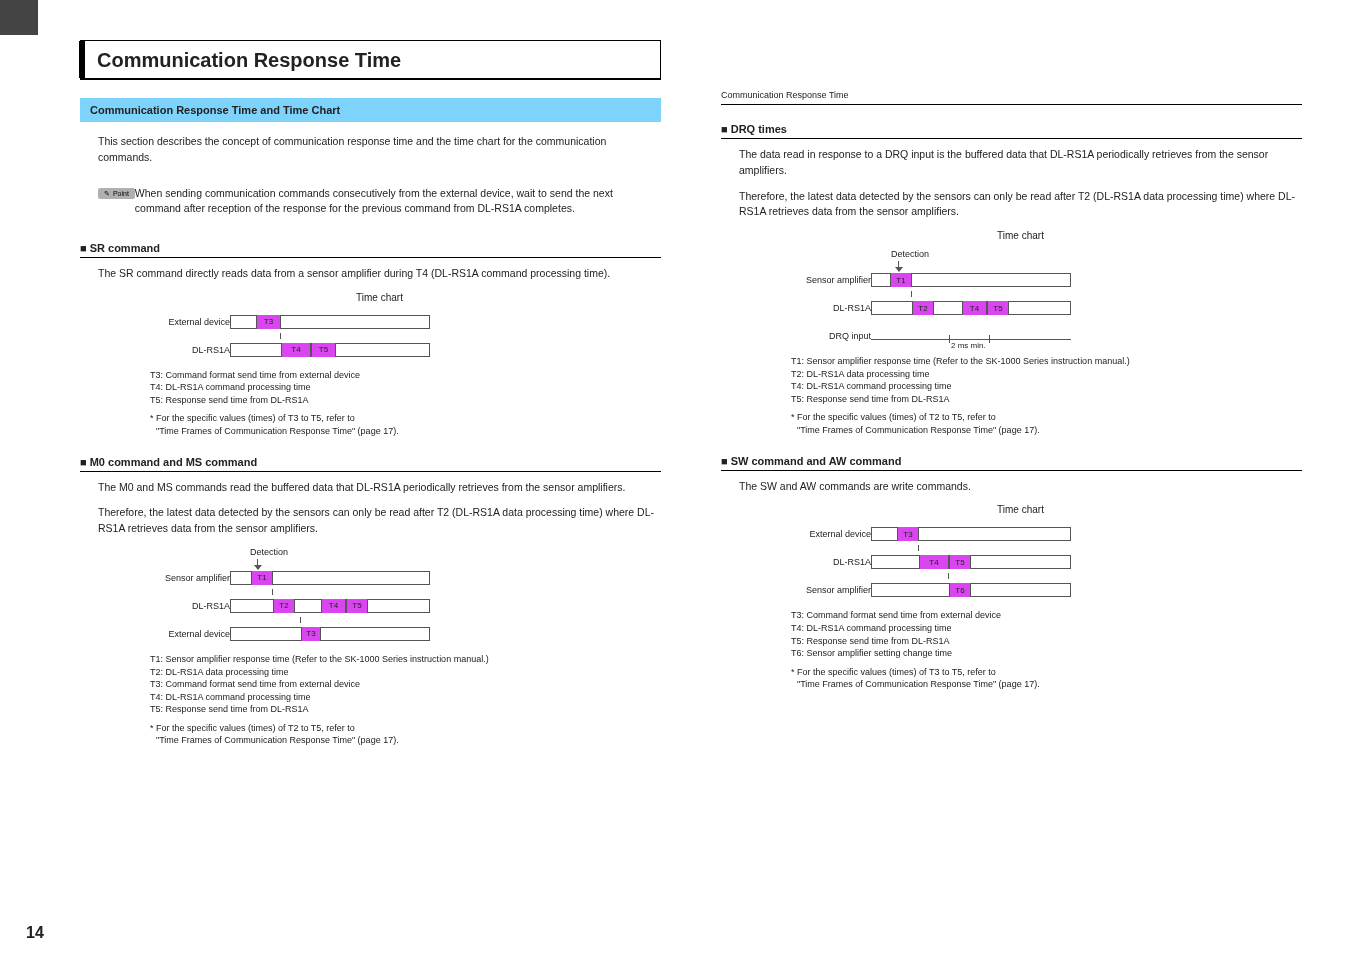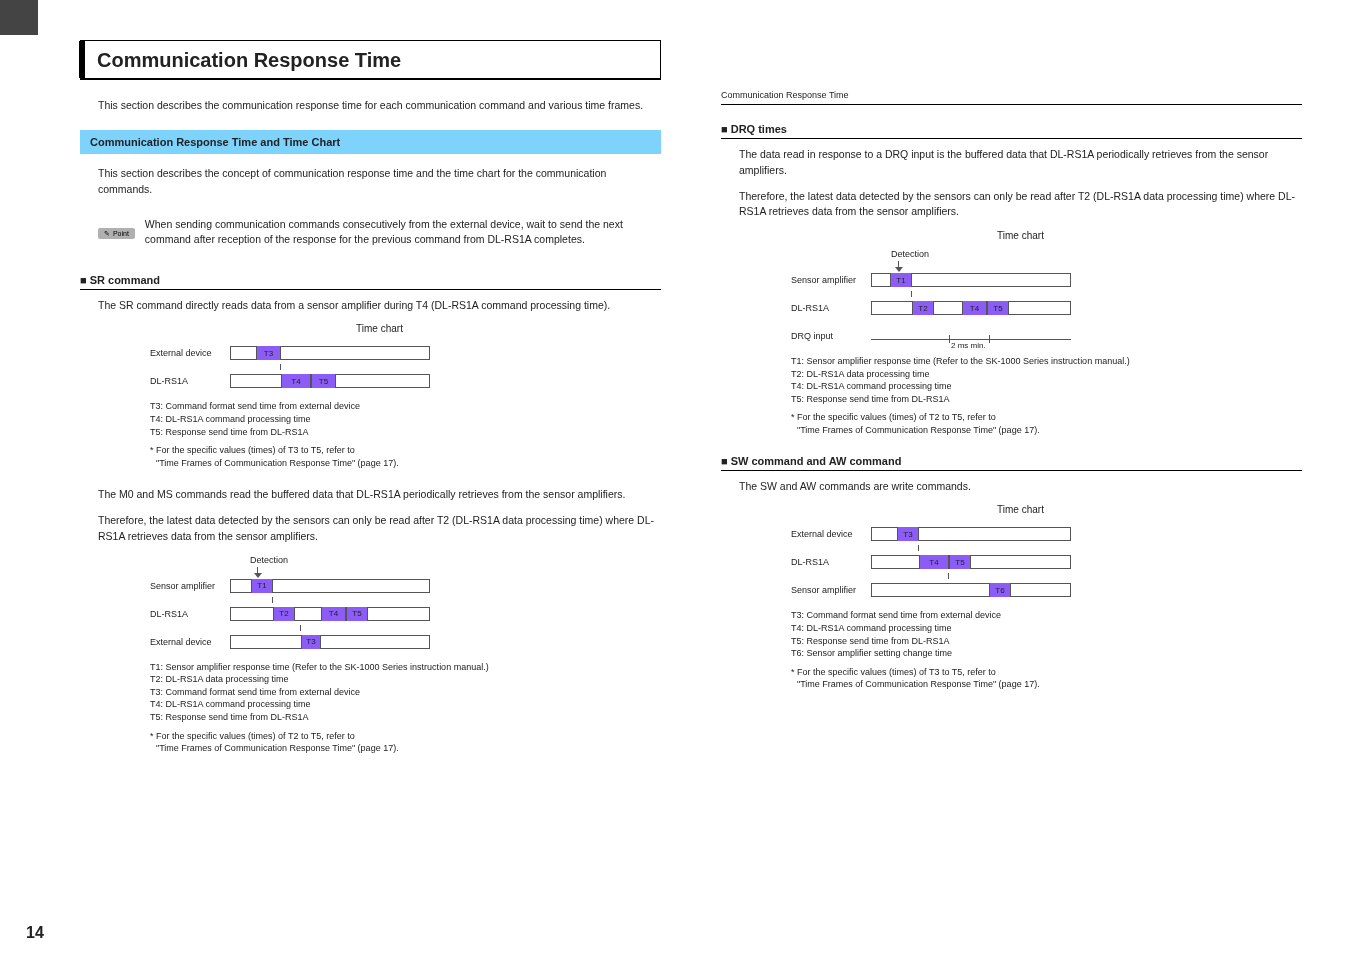--- a/index.html
+++ b/index.html
@@ -40,24 +40,22 @@
   .intro { font-size: 10.5px; line-height: 1.5; padding-left: 18px; margin-bottom: 16px; }
   .gray-bar {
     background: #7dd3fc;
     padding: 6px 10px;
     font-weight: bold;
     font-size: 11px;
     margin-bottom: 12px;
   }
   .point-box {
     display: flex;
-    gap: 10px;
     margin: 10px 0 22px 18px;
     padding: 4px 0;
-    align-items: center;
   }
   .point-tag {
     background: #b0b0b0;
     color: #000;
     font-size: 7px;
     padding: 2px 6px;
     border-radius: 2px;
     position: relative;
     white-space: nowrap;
     height: 11px;
@@ -73,33 +71,33 @@
     font-weight: bold;
     font-size: 11px;
     margin: 8px 0 8px 0;
     border-bottom: 1px solid #000;
     padding-bottom: 3px;
   }
   .para { font-size: 10.5px; line-height: 1.5; padding-left: 18px; margin-bottom: 10px; }
   .tchead { font-size: 10px; padding-left: 18px; margin: 6px 0 8px; text-align: center; }
   .chart { padding-left: 70px; margin-bottom: 8px; }
   .chart-row { display: flex; align-items: center; height: 22px; }
-  .chart-label { width: 80px; font-size: 9px; text-align: left; }
+  .chart-label { width: 80px; font-size: 9px; text-align: right; }
   .chart-track {
     width: 200px; height: 14px;
     border: 1px solid #555;
     position: relative;
     background: #fff;
   }
   .chart-gap { height: 6px; width: 280px; position: relative; }
   .chart-gap .vline { position:absolute; top:0; bottom:0; width:1px; background:#555; }
   .seg {
     position: absolute;
     top: -1px; bottom: -1px;
-    background: #8b5cf6;
+    background: #d946ef;
     border-left: 1px solid #555;
     border-right: 1px solid #555;
     font-size: 8px;
     display: flex; align-items: center; justify-content: center;
   }
   .det-label { font-size: 9px; text-align: left; margin-left: 80px; padding-left: 20px; margin-bottom: 2px; }
   .det-arrow { margin-left: 105px; height: 8px; position: relative; width: 10px; }
   .det-arrow::after {
     content: ""; position: absolute; left: 2px; top:0; width:1px; height:7px; background:#555;
   }
@@ -127,21 +125,20 @@
 </head>
 <body>
 
 <div class="col col-left">
   <div class="tab-block"></div>
 
   <div class="chapter-head">
     <div class="chapter-title">Communication Response Time</div>
   </div>
 
-  <p class="intro">This section describes the communication response time for each communication command and various time frames.</p>
 
   <div class="gray-bar">Communication Response Time and Time Chart</div>
   <p class="intro">This section describes the concept of communication response time and the time chart for the communication commands.</p>
 
   <div class="point-box">
     <div class="point-tag">Point</div>
     <div class="point-text">When sending communication commands consecutively from the external device, wait to send the next command after reception of the response for the previous command from DL-RS1A completes.</div>
   </div>
 
   <div class="subhead">■ SR command</div>
@@ -170,20 +167,21 @@
   <div class="legend">
     <p>T3: Command format send time from external device</p>
     <p>T4: DL-RS1A command processing time</p>
     <p>T5: Response send time from DL-RS1A</p>
   </div>
   <div class="footnote">
     <p>* For the specific values (times) of T3 to T5, refer to</p>
     <p style="padding-left:6px">"Time Frames of Communication Response Time" (page 17).</p>
   </div>
 
+  <div class="subhead">■ M0 command and MS command</div>
   <p class="para">The M0 and MS commands read the buffered data that DL-RS1A periodically retrieves from the sensor amplifiers.</p>
   <p class="para">Therefore, the latest data detected by the sensors can only be read after T2 (DL-RS1A data processing time) where DL-RS1A retrieves data from the sensor amplifiers.</p>
 
   <div class="chart">
     <div class="det-label">Detection</div>
     <div class="det-arrow"></div>
     <div class="chart-row">
       <div class="chart-label">Sensor amplifier</div>
       <div class="chart-track">
         <div class="seg" style="left:20px;width:22px;">T1</div>
@@ -297,21 +295,21 @@
         <div class="seg" style="left:47px;width:30px;">T4</div>
         <div class="seg" style="left:77px;width:22px;">T5</div>
       </div>
     </div>
     <div class="chart-gap">
         <div class="vline" style="left:157px"></div>
       </div>
     <div class="chart-row">
       <div class="chart-label">Sensor amplifier</div>
       <div class="chart-track">
-        <div class="seg" style="left:77px;width:22px;margin-left:40px;">T6</div>
+        <div class="seg" style="left:77px;width:22px;">T6</div>
       </div>
     </div>
   </div>
 
   <div class="legend">
     <p>T3: Command format send time from external device</p>
     <p>T4: DL-RS1A command processing time</p>
     <p>T5: Response send time from DL-RS1A</p>
     <p>T6: Sensor amplifier setting change time</p>
   </div>

